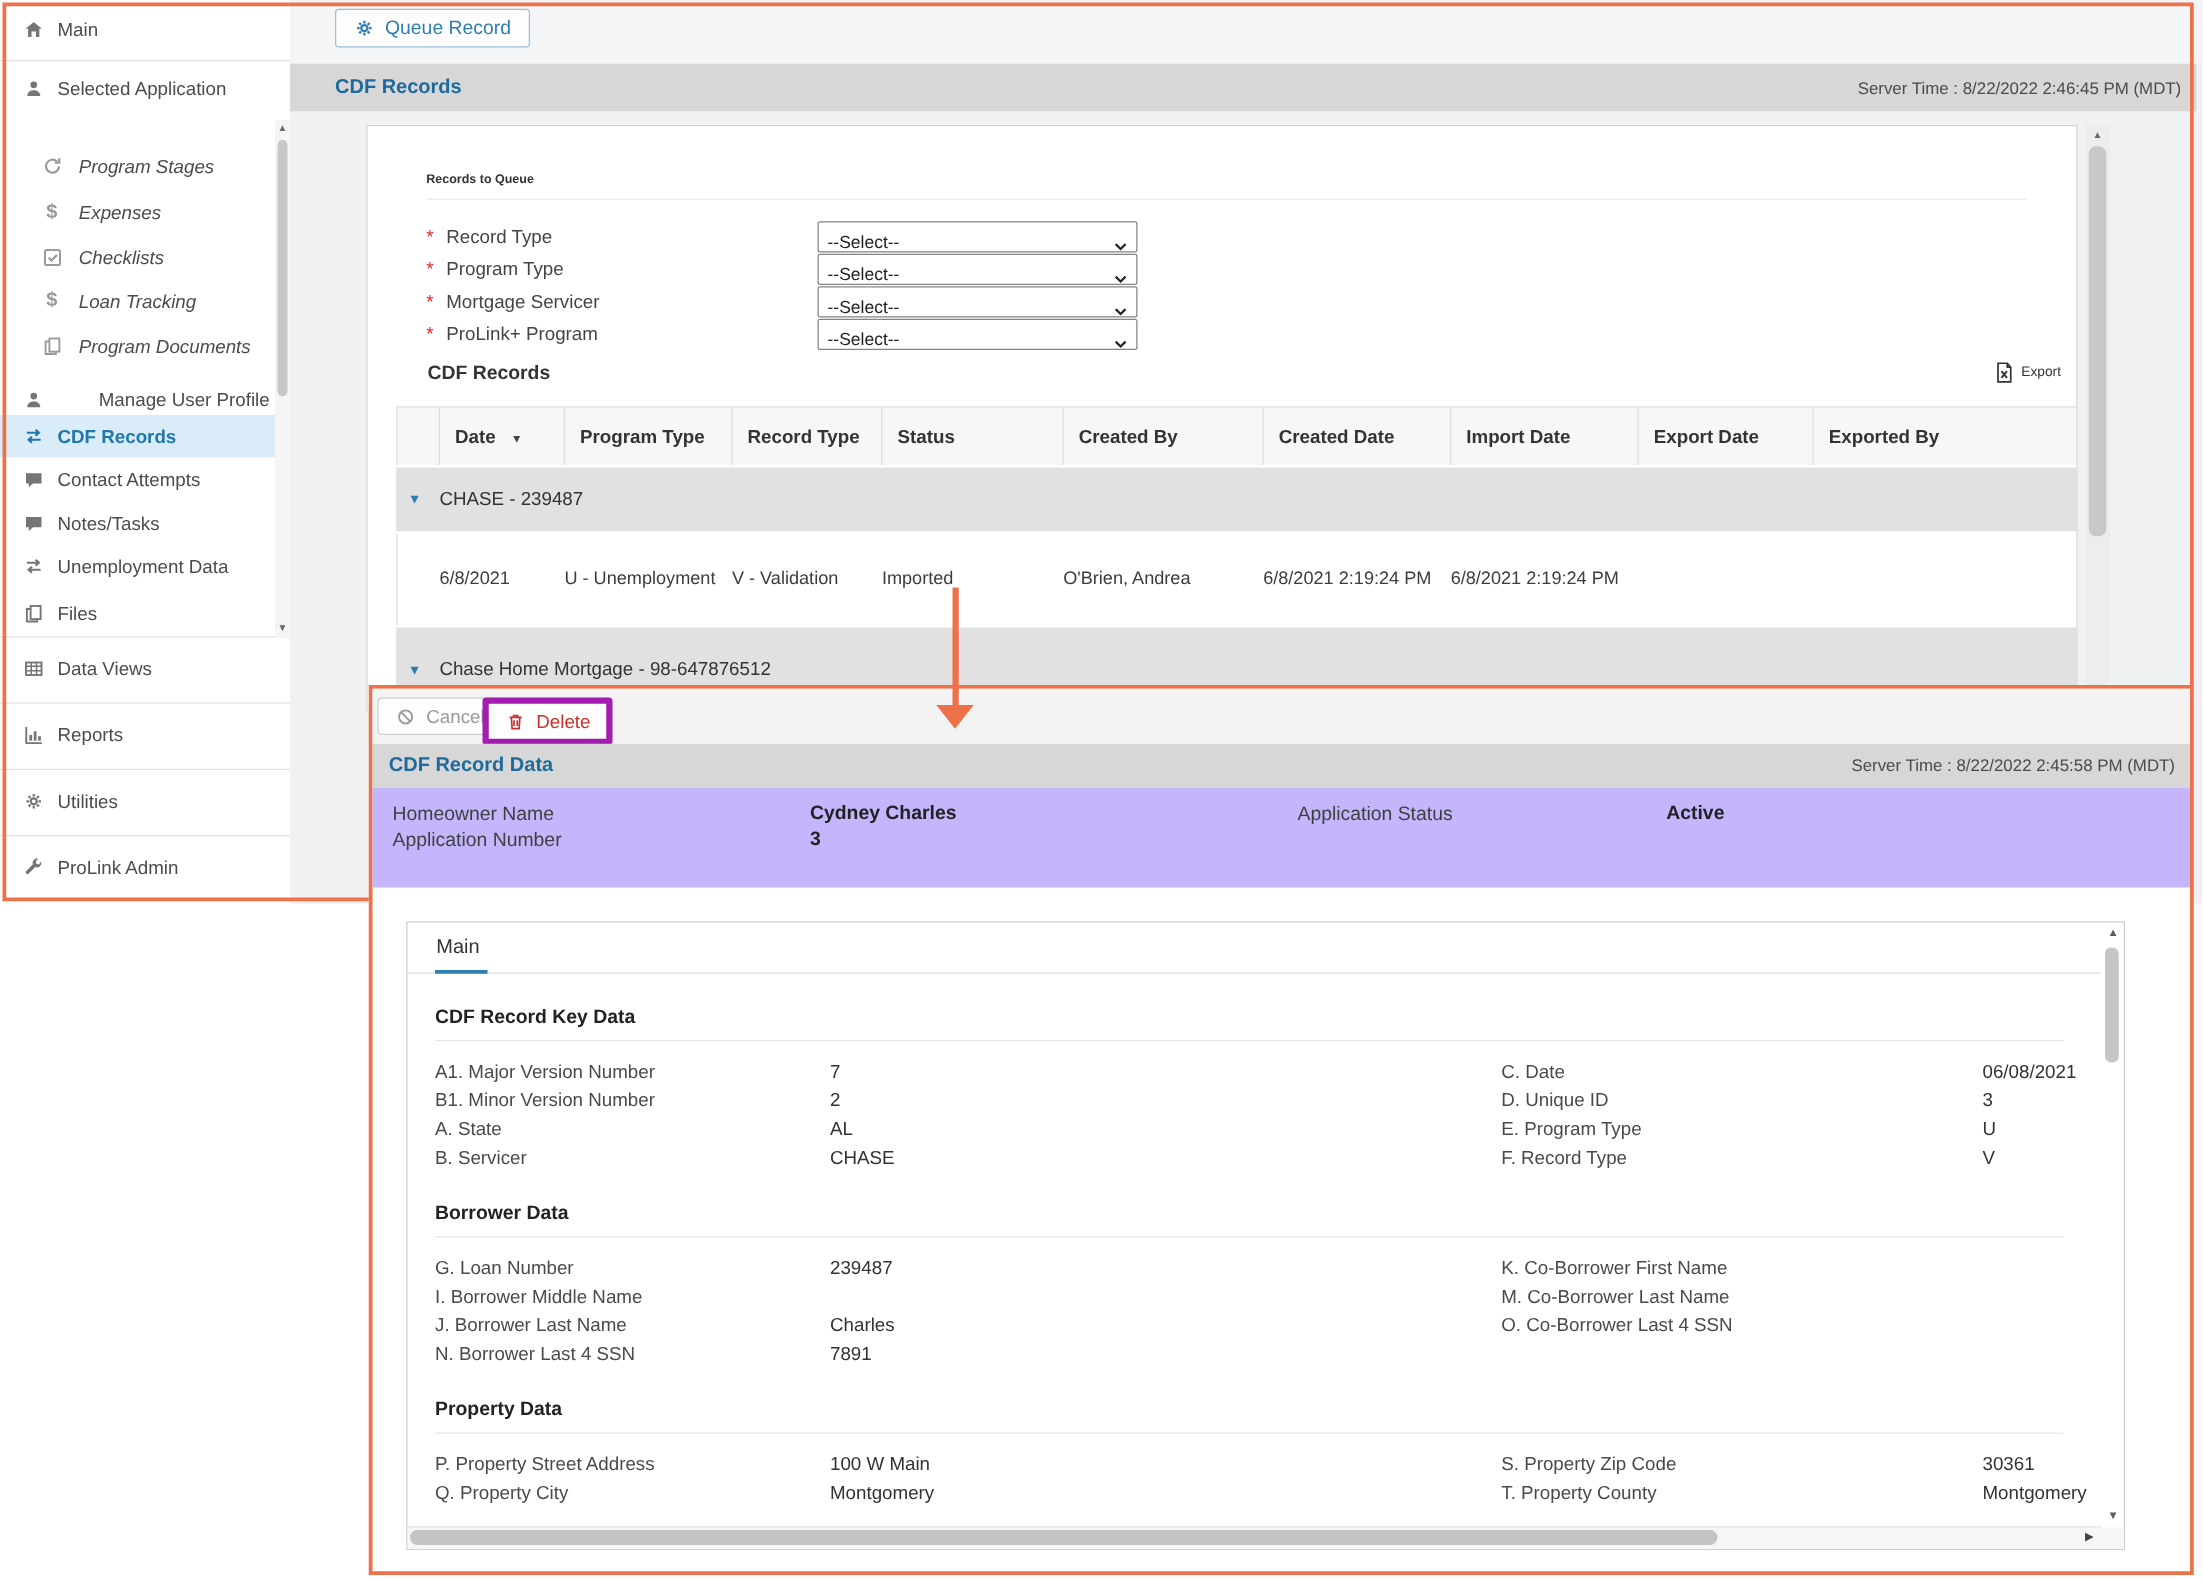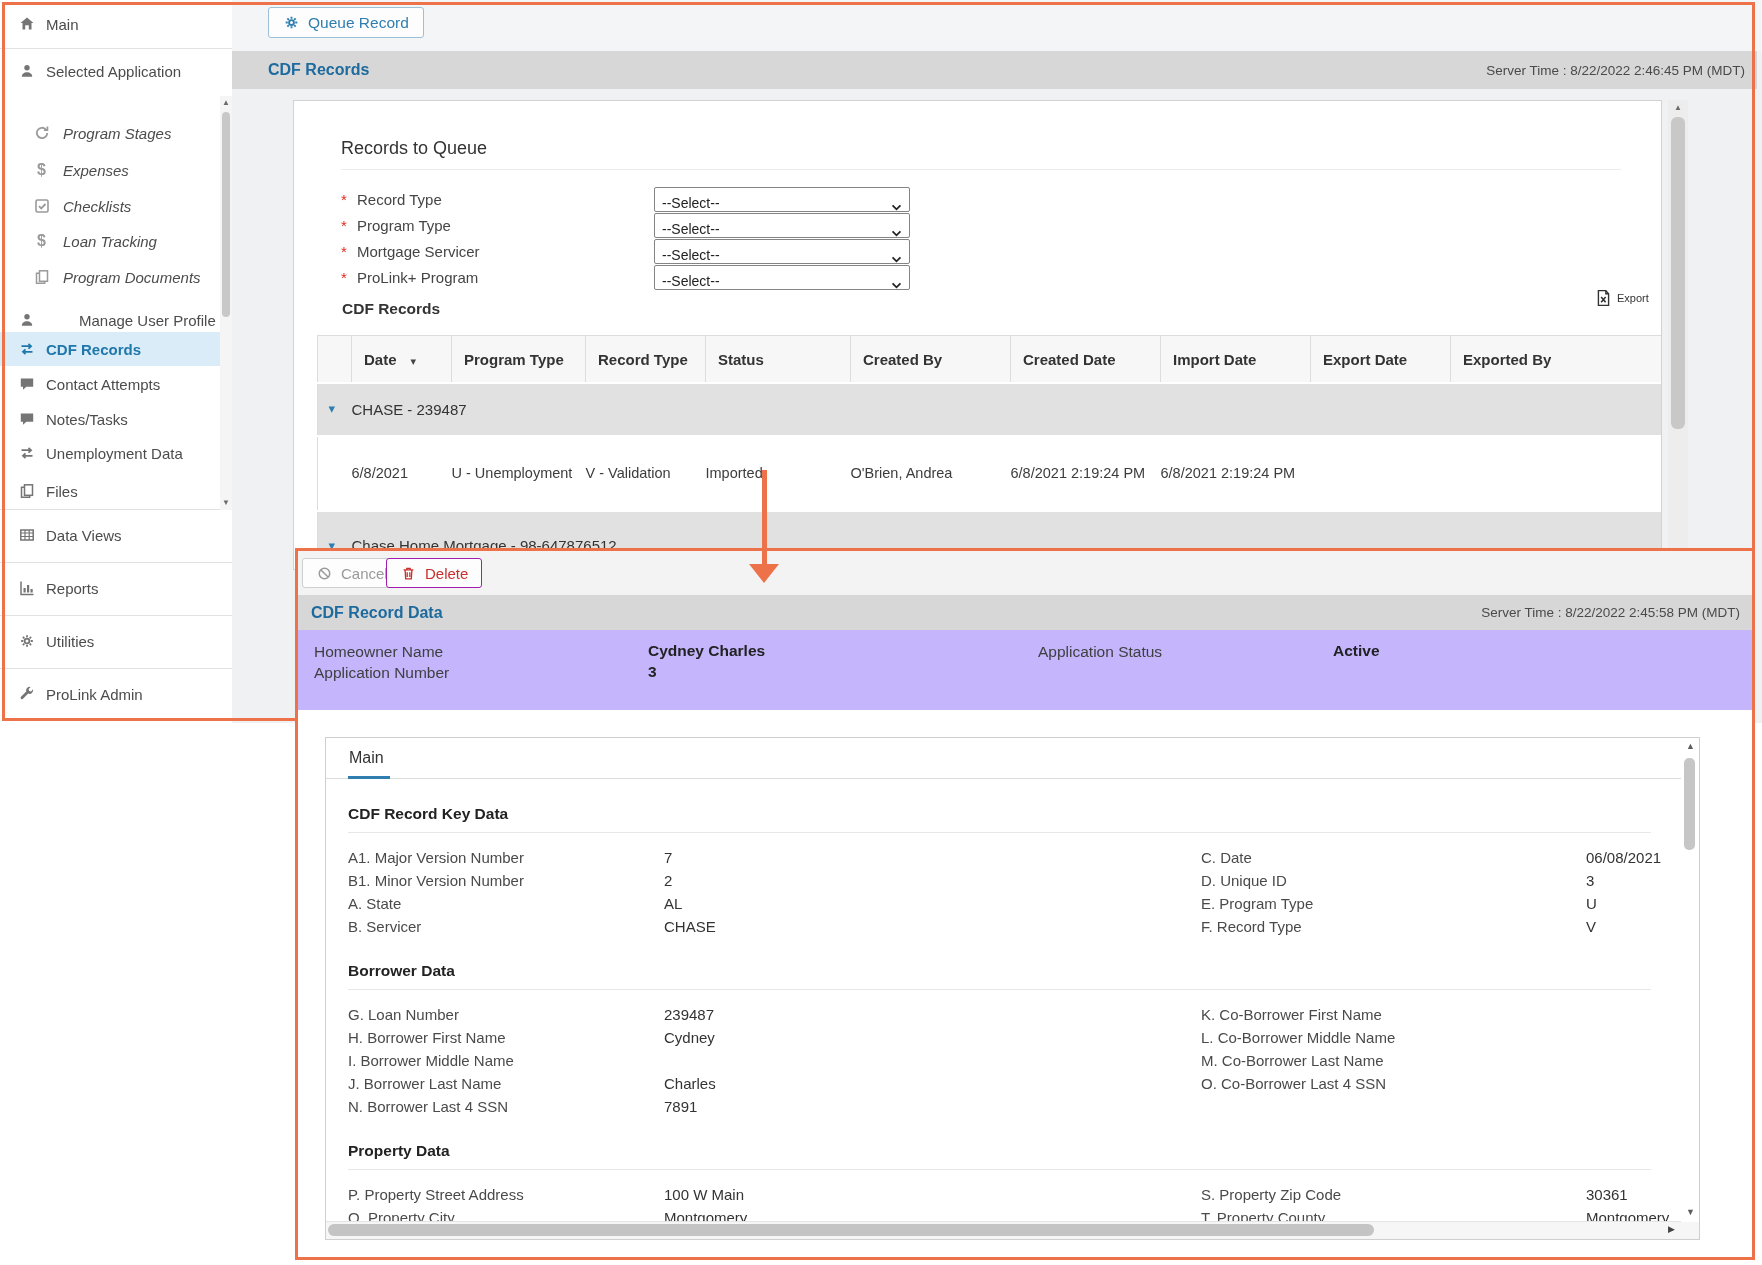--- a/index.html
+++ b/index.html
@@ -32,21 +32,21 @@
   .topstrip{left:232px;top:0;width:1530px;height:51px;background:#f4f5f6;z-index:2;}
   .hbar{background:#d7d7d7;display:flex;align-items:center;justify-content:space-between;}
   .hbar .htitle{color:#1d6a9e;font-weight:bold;font-size:16px;}
   .hbar .htime{color:#4a4a4a;font-size:13.5px;}
   .btn{display:inline-flex;align-items:center;gap:8px;background:#fdfdfd;border-radius:3px;font-size:15px;cursor:pointer;}
   .btn svg{width:15px;height:15px;}
   .queue-btn{left:268px;top:7px;height:29px;padding:0 14px;border:1px solid #9cc0d8;color:#2e7fb0;font-size:15.5px;z-index:3;}
 
   
   .panel1{left:293px;top:100px;width:1369px;height:470px;background:#fff;border:1px solid #d2d2d2;z-index:2;overflow:hidden;box-sizing:border-box;}
-  .p1-head{margin:37px 40px 0 47px;padding-bottom:10px;border-bottom:1px solid #ececec;font-weight:normal;font-size:18px;color:#333;}
+  .p1-head{margin:37px 40px 0 47px;padding-bottom:10px;border-bottom:1px solid #ececec;font-weight:bold;font-size:10px;color:#333;}
   .form{margin:16px 0 0 47px;}
   .frow{display:flex;align-items:center;height:26px;}
   .req{color:#e02b20;width:10px;font-size:15px;}
   .flabel{margin-left:6px;width:297px;font-size:15px;color:#454545;}
   .sel{width:240px;height:23px;border:1px solid #848484;border-radius:2px;background:#fff;display:flex;align-items:flex-end;justify-content:space-between;padding:0 7px;box-sizing:content-box;font-size:14px;color:#222;cursor:pointer;}
   .sel svg{width:11px;height:7px;}
   .grid-cap{margin:10px 0 0 48px;font-weight:bold;font-size:15.5px;color:#333;height:19px;}
   .export-link{left:1301px;top:188px;display:flex;align-items:center;gap:5px;font-size:11px;color:#333;cursor:pointer;}
   .export-link svg{width:17px;height:18px;color:#333;}
 
@@ -65,21 +65,21 @@
 
   
   .rect1{left:2px;top:2px;width:1753px;height:719px;border:3px solid #ee7249;z-index:15;pointer-events:none;box-sizing:border-box;}
   .arrow-line{left:762px;top:470px;width:5px;height:96px;background:#ee7249;z-index:30;}
   .arrow-head{left:749px;top:564px;width:0;height:0;border-left:15px solid transparent;border-right:15px solid transparent;border-top:19px solid #ee7249;z-index:30;}
 
   
   .overlay{left:295px;top:548px;width:1460px;height:712px;background:#fff;border:3px solid #ee7249;z-index:20;box-sizing:border-box;}
   .btnrow{left:0;top:0;width:1454px;height:44px;background:#f3f3f3;}
   .cancel-btn{left:4px;top:7px;height:28px;padding:0 13px;border:1px solid #cfcfcf;color:#9a9a9a;}
-  .delete-btn{left:88px;top:7px;height:28px;padding:0 13px;border:1px solid #a21caf;color:#c9302c;}
+  .delete-btn{left:88px;top:7px;height:28px;padding:0 13px;border:5px solid #a21caf;color:#c9302c;}
   .hbar2{left:0;top:44px;width:1454px;height:35px;padding:0;}
   .summary{left:0;top:79px;width:1454px;height:80px;background:#c4b5fd;font-size:15.5px;}
   .sum-label{color:#3f3f3f;}
   .sum-value{color:#222;font-weight:bold;}
 
   
   .detail{left:27px;top:186px;width:1375px;height:503px;border:1px solid #cfcfcf;background:#fff;box-sizing:border-box;overflow:hidden;}
   .detail-scroll{position:absolute;left:0;top:0;right:18px;bottom:17px;overflow:hidden;}
   .tabs{border-bottom:1px solid #ddd;padding:11px 0 0 22px;}
   .tab-active{display:inline-block;font-size:16px;color:#333;padding:0 6px 9px 1px;border-bottom:3px solid #2e7fb0;margin-bottom:-1px;cursor:pointer;}
@@ -463,26 +463,20 @@
 
         <div class="dsec-title" style="margin-top:24px;">Borrower Data</div>
         <div class="dsec-rows">
           <div class="drow">
             <span class="dl">G. Loan Number</span>
               <span class="dv">239487</span>
             <span class="dl">K. Co-Borrower First Name</span>
               <span class="dv"></span>
           </div>
           <div class="drow">
-            <span class="dl">H. Borrower First Name</span>
-              <span class="dv">Cydney</span>
-            <span class="dl">L. Co-Borrower Middle Name</span>
-              <span class="dv"></span>
-          </div>
-          <div class="drow">
             <span class="dl">I. Borrower Middle Name</span>
               <span class="dv"></span>
             <span class="dl">M. Co-Borrower Last Name</span>
               <span class="dv"></span>
           </div>
           <div class="drow">
             <span class="dl">J. Borrower Last Name</span>
               <span class="dv">Charles</span>
             <span class="dl">O. Co-Borrower Last 4 SSN</span>
               <span class="dv"></span>

